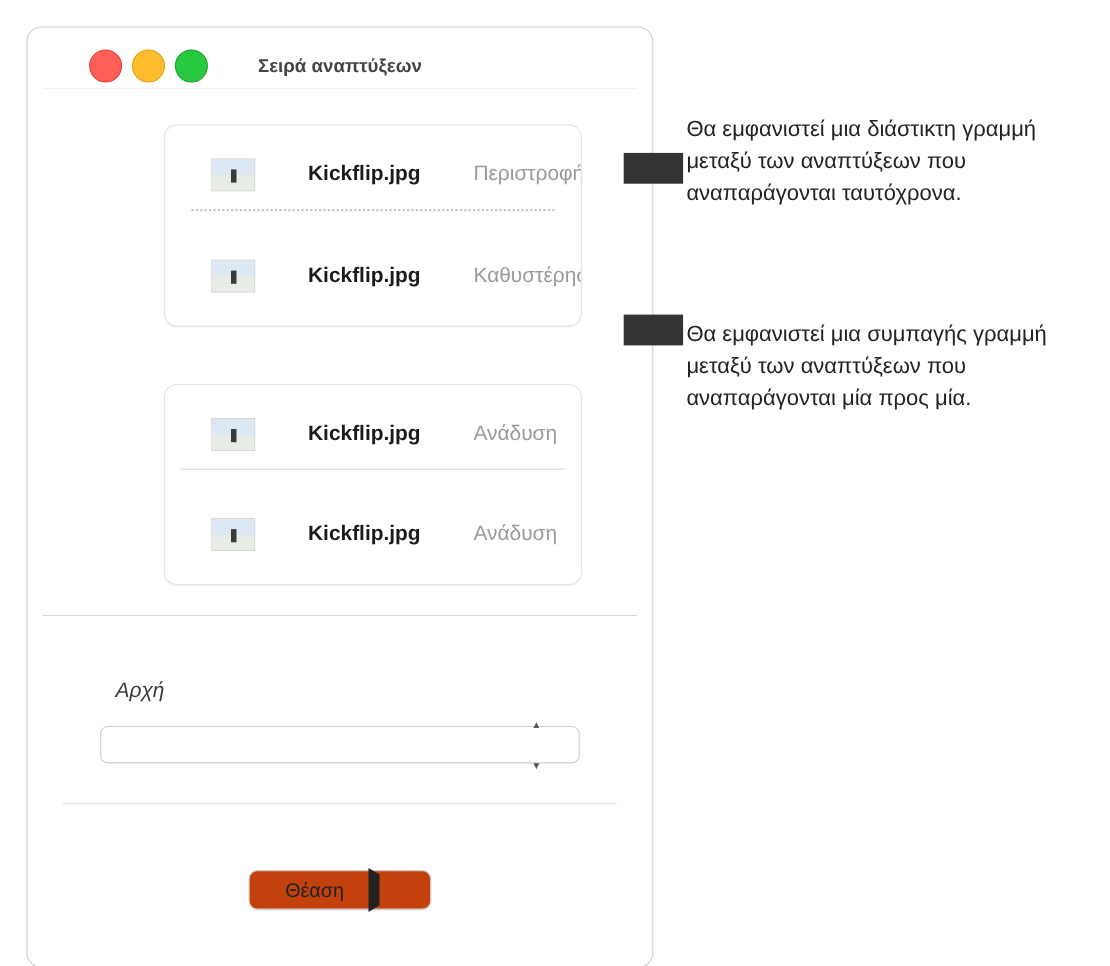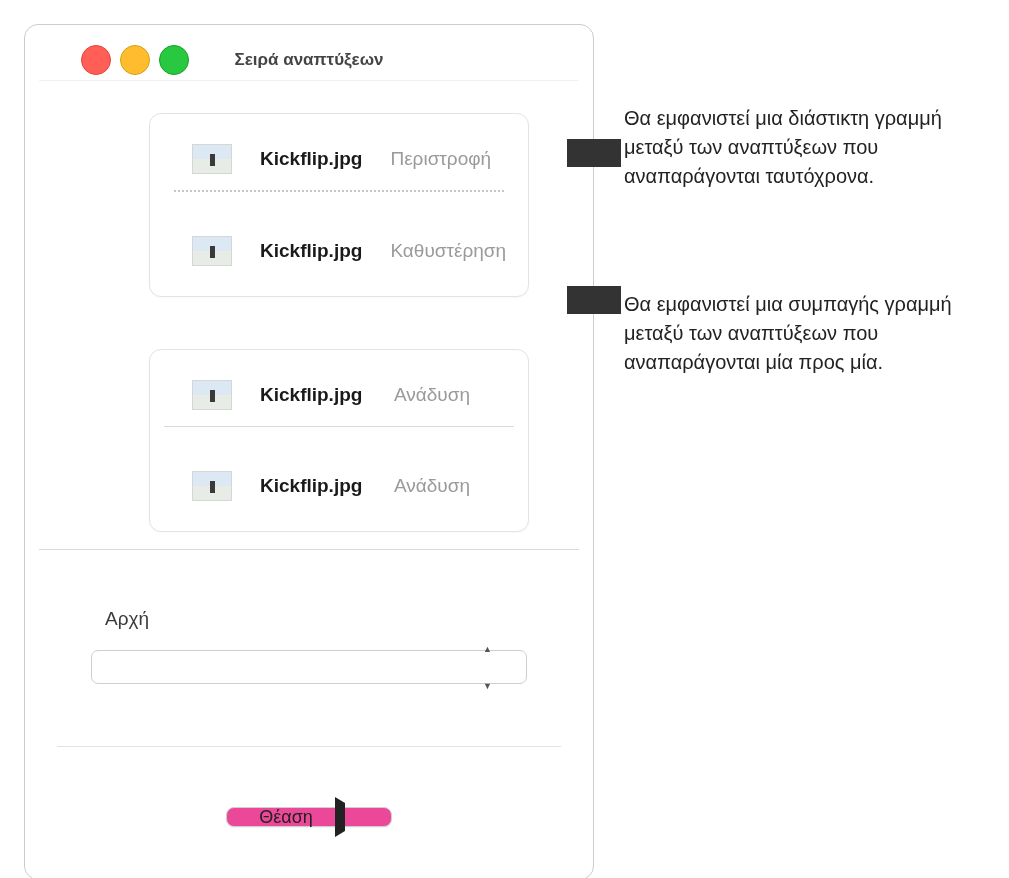--- a/index.html
+++ b/index.html
@@ -67,20 +67,21 @@
       border: 1px solid #e3e3e3;
       border-radius: 12px;
       box-shadow: 0 1px 2px rgba(0,0,0,0.03);
       overflow: hidden;
     }
     .row {
       height: 62px;
       display: flex;
       align-items: center;
       position: relative;
+      gap: 20px;
     }
     .thumb {
       width: 40px;
       height: 30px;
       margin-left: 14px;
       border: 1px solid #d6d6d6;
       background: linear-gradient(#dce9f5 50%, #e8ece7 50%);
       position: relative;
       flex-shrink:0;
     }
@@ -112,21 +113,22 @@
       margin: 0;
     }
     .bottom-panel {
       border-top: 1px solid #d9d9d9;
       padding: 16px 24px 24px 24px;
       background: #fff;
     }
     .controls-row {
       display: flex;
       gap: 20px;
-      margin-bottom: 34px;
+      margin-bottom: 8px;
+      font-style: italic;
     }
     .control {
       display: flex;
       flex-direction: column;
     }
     .control.start { flex: 1; }
     .control.delay { width: 170px; }
     .ctrl-label {
       font-size: 19px;
       color: #3a3a3a;
@@ -168,25 +170,25 @@
     }
     .hr {
       border: none;
       border-top: 1px solid #e3e3e3;
       margin: 6px -6px 18px -6px;
     }
     .preview-wrap {
       display:flex; justify-content:center;
     }
     .preview-btn {
-      height: 20px;
+      height: 36px;
       padding: 0 18px;
       border: 1px solid #cfcfcf;
       border-radius: 8px;
-      background: #ec4899;
+      background: #c2410c;
       font-size: 18px;
       display:flex; align-items:center; gap:8px;
       box-shadow: 0 1px 1px rgba(0,0,0,0.05);
       color:#222;
     }
     .play-icon {
       width:0; height:0;
       border-left: 10px solid #222;
       border-top: 6px solid transparent;
       border-bottom: 6px solid transparent;

